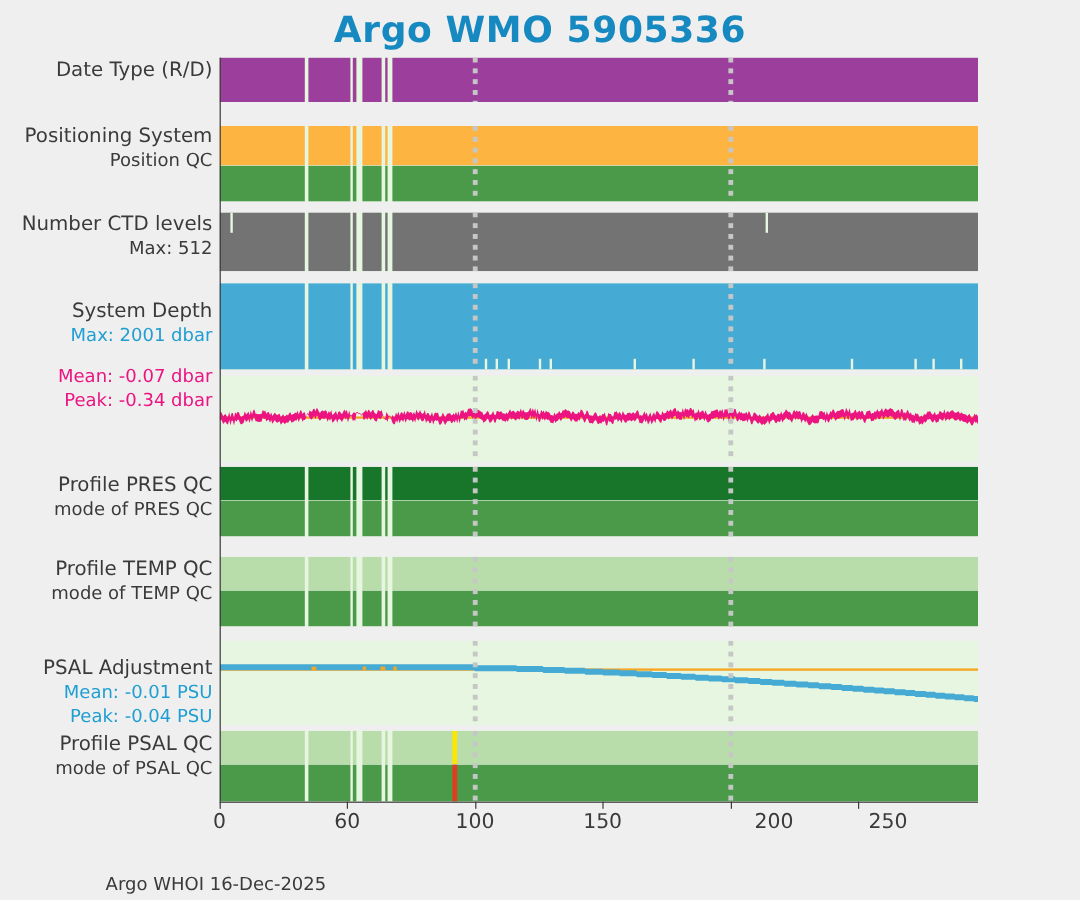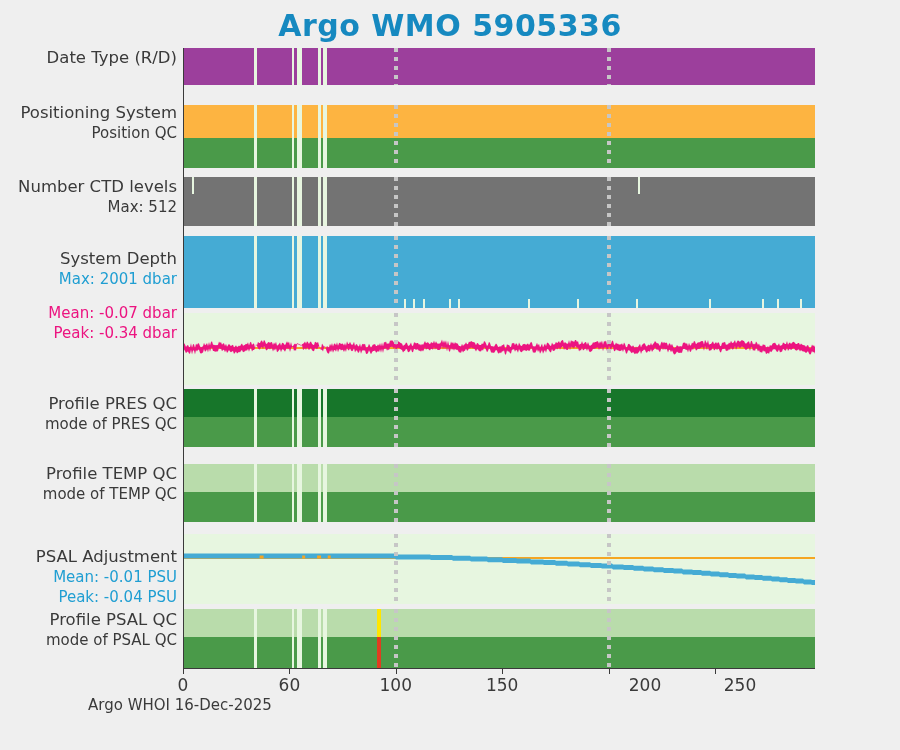--- a/index.html
+++ b/index.html
@@ -69,21 +69,21 @@
     position:absolute;top:675px;
     font-size:17px;color:#3a3a3a;
     transform:translateX(-50%);
     white-space:nowrap;
   }
   #xaxis-label{
     position:absolute;top:700px;left:183px;width:632px;
     text-align:center;font-size:18px;color:#3a3a3a;
   }
   #footer{
-    position:absolute;left:88px;top:696px;
+    position:absolute;left:88px;top:728px;
     font-size:15px;color:#3a3a3a;
   }
 
   
   .trace{position:absolute;left:0;top:0;width:100%;height:100%;}
   .zeroline{position:absolute;left:0;width:100%;height:2px;background:#f5a623;}
 </style>
 </head>
 <body>
 

